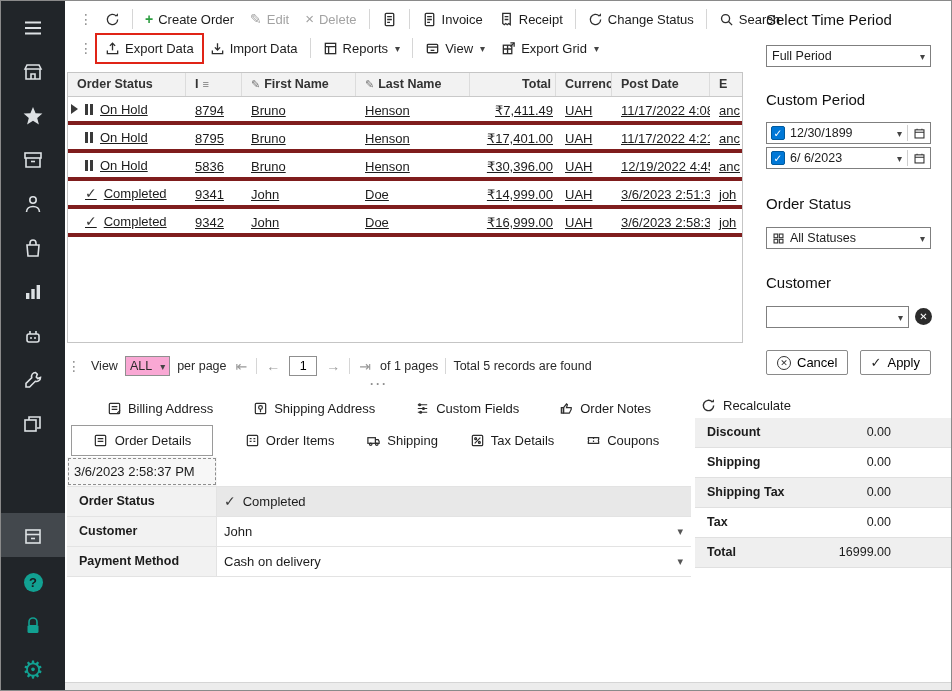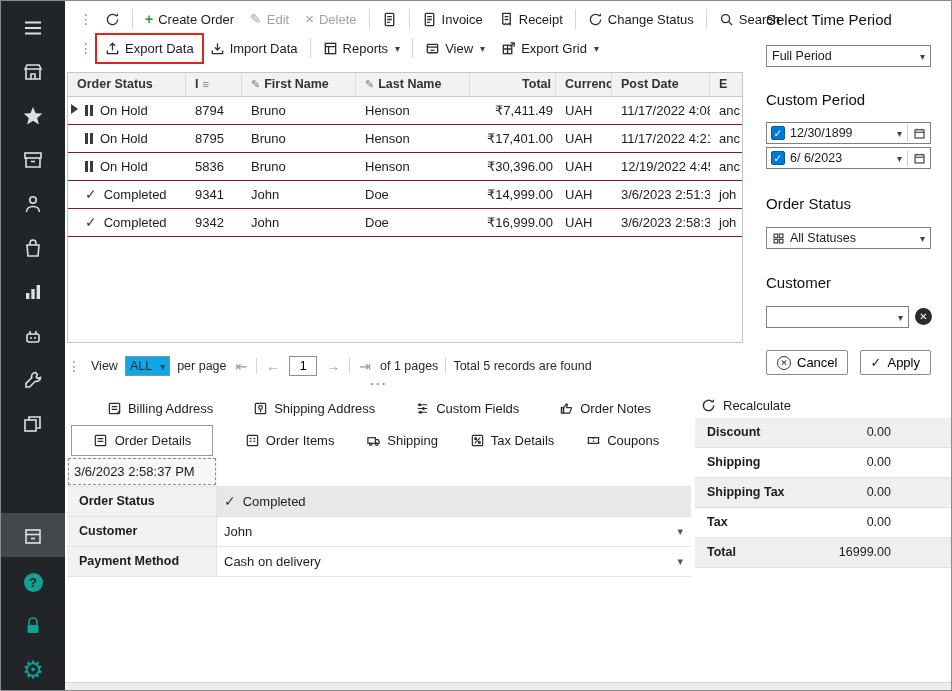--- a/index.html
+++ b/index.html
@@ -30,34 +30,34 @@
   .caret { font-size:10px; color:#444; margin-left:2px; }
   .annot-wrap { position:relative; }
   .annot-box { position:absolute; left:-3px; top:-4px; right:-3px; bottom:-4px; border:2px solid #e02417; pointer-events:none; z-index:5; }
 
   
   .grid { position:absolute; left:66px; top:71px; width:676px; height:271px; border:1px solid #c5c5c5; display:flex; flex-direction:column; background:#fff; }
   .gh, .grow { display:grid; grid-template-columns:118px 56px 114px 114px 86px 56px 98px 1fr; }
   .gh { background:#f2f2f2; border-bottom:1px solid #c9c9c9; height:24px; }
   .gh .hc { font-size:12.5px; font-weight:600; color:#333; line-height:23px; padding-left:9px; border-right:1px solid #dcdcdc; overflow:hidden; white-space:nowrap; display:flex; align-items:center; gap:4px; }
   .hicon { color:#777; font-size:11px; }
-  .grow { height:28px; border-bottom:1px solid #7f1d1d; cursor:pointer; }
+  .grow { height:28px; border-bottom:4px solid #7f1d1d; cursor:pointer;text-decoration:underline; }
   .grow .c { line-height:27px; padding-left:9px; overflow:hidden; white-space:nowrap; }
   .grow .status { padding-left:17px; display:flex; align-items:center; gap:7px; }
   .grow .total { text-align:right; padding-right:3px; padding-left:2px; }
   .pause-bars { display:inline-block; width:3px; height:11px; background:#3a3a3a; box-shadow:5px 0 0 #3a3a3a; margin-right:5px; }
   .check-glyph { font-size:14px; color:#3a3a3a; font-weight:bold; }
   .grid-empty { flex:1; }
   .grid-summary { height:24px; background:#f2f2f2; border-top:1px solid #c9c9c9; line-height:23px; font-size:12.5px; }
   .grid-summary span { margin-left:552px; }
   .row-indicator { position:absolute; left:3px; top:31px; width:0; height:0; border-left:7px solid #3a3a3a; border-top:5px solid transparent; border-bottom:5px solid transparent; }
 
   
   .pager { position:absolute; left:66px; top:352px; width:676px; height:26px; display:flex; align-items:center; gap:7px; font-size:12.5px; color:#2a2a2a; }
-  .combo-sm { border:1px solid #8f8f8f; height:20px; padding:0 4px; display:inline-flex; align-items:center; gap:6px; background:#0ea5e9; cursor:pointer; }
+  .combo-sm { border:1px solid #8f8f8f; height:20px; padding:0 4px; display:inline-flex; align-items:center; gap:6px; background:#f9a8d4; cursor:pointer; }
   .page-input { width:28px; height:20px; border:1px solid #8f8f8f; text-align:center; font-size:12.5px; font-family:inherit; }
   .nav-arrow { color:#9a9a9a; font-size:14px; cursor:pointer; padding:0 2px; }
   .pager .psep { width:1px; height:16px; background:#d6d6d6; }
 
   .splitter-dots { position:absolute; left:66px; top:378px; width:624px; text-align:center; color:#8f8f8f; font-weight:bold; letter-spacing:2px; font-size:12px; line-height:10px; }
 
   
   .tabs1 { position:absolute; left:66px; top:392px; width:624px; height:30px; display:flex; justify-content:space-evenly; align-items:center; }
   .tabs2 { position:absolute; left:66px; top:423px; width:624px; height:32px; display:flex; align-items:center; }
   .dtab { display:inline-flex; align-items:center; gap:6px; cursor:pointer; white-space:nowrap;text-align:right; }

